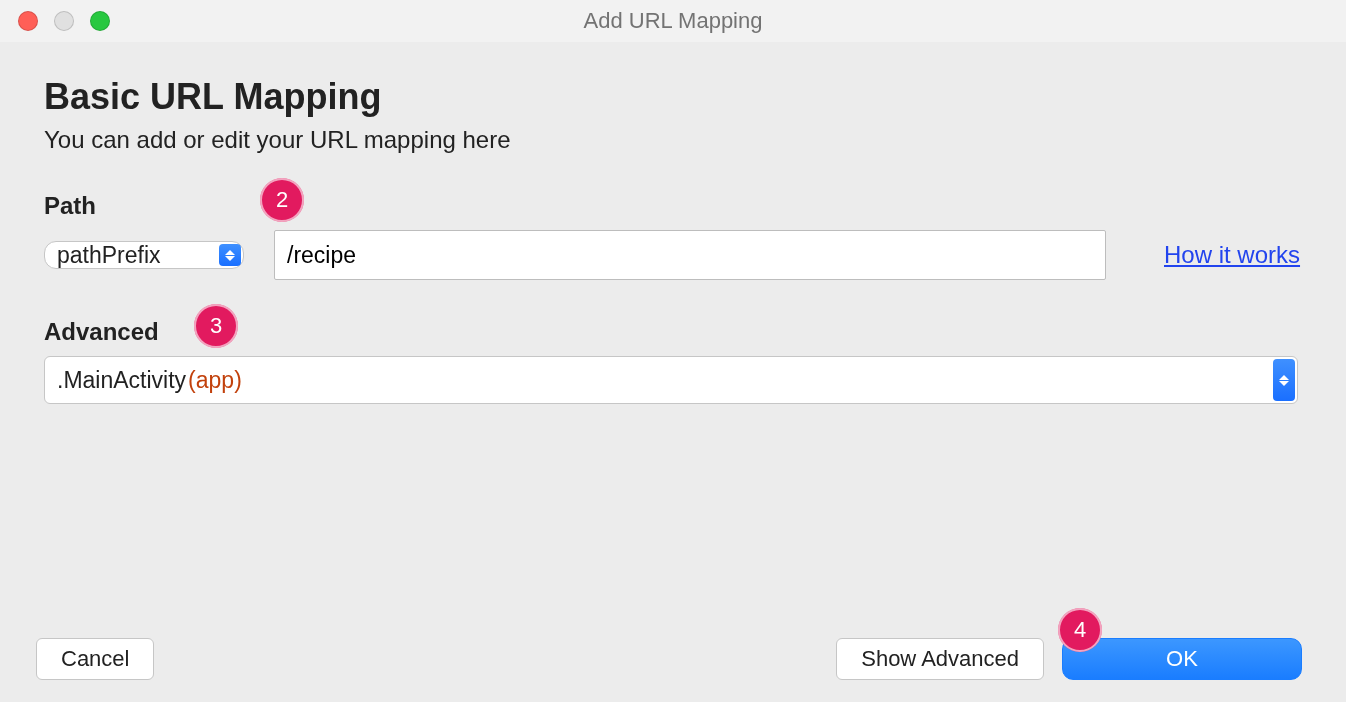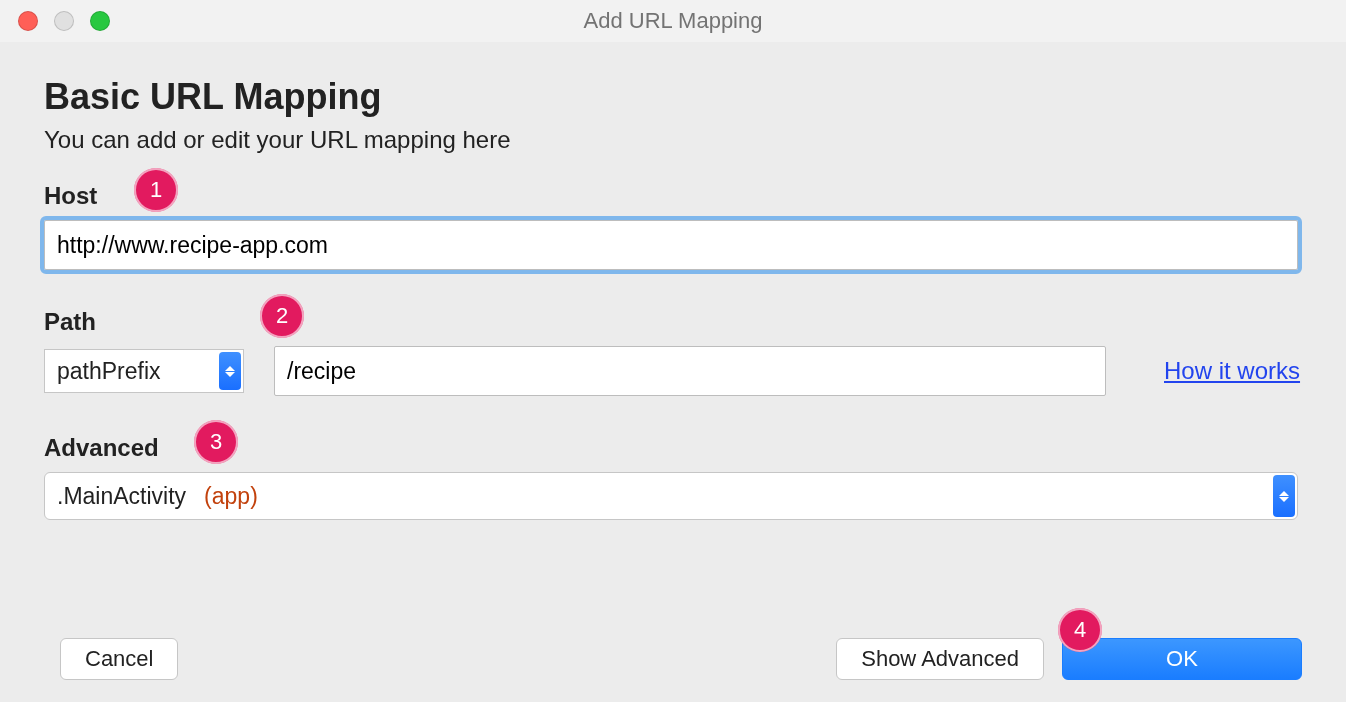--- a/index.html
+++ b/index.html
@@ -46,21 +46,21 @@
     padding:34px 44px 0 44px;
   }
 
   .heading {
     font-size:36px;
     font-weight:bold;
     margin-bottom:8px;
   }
   .subheading {
     font-size:24px;
-    margin-bottom:28px;
+    margin-bottom:17px;
   }
 
   .field-label {
     font-size:24px;
     font-weight:bold;
     margin-bottom:10px;
   }
 
   .row { display:flex; align-items:center; }
 
@@ -82,24 +82,24 @@
     width:1254px;
   }
 
   .path-row {
     gap:30px;
     align-items:center;
   }
 
   .select-wrap {
     position:relative;
-    height:44px;
+    height:28px;
     background:#fff;
     border:1px solid #c6c6c6;
-    border-radius:0;
+    border-radius:12px;
     display:flex;
     align-items:center;
     padding:0 34px 0 12px;
     font-size:23px;
   }
   .select-wrap.small { width:200px; }
   .select-stepper {
     position:absolute;
     right:2px; top:2px; bottom:2px;
     width:22px;
@@ -130,27 +130,27 @@
     cursor:pointer;
     margin-left:28px;
     white-space:nowrap;
   }
 
   .activity-select {
     width:1254px;
     height:48px;
     border-radius:6px;
   }
-  .activity-select .select-value { display:flex; align-items:flex-start; gap:18px; }
+  .activity-select .select-value { display:flex; align-items:flex-start; gap:2px; }
   .activity-secondary { color:#c2410c; }
 
   
   .footer {
     position:absolute;
-    left:60px; right:44px; bottom:22px;
+    left:36px; right:44px; bottom:22px;
     display:flex;
     align-items:center;
   }
   .btn {
     height:42px;
     padding:0 24px;
     border-radius:6px;
     border:1px solid #c6c6c6;
     background:#fff;
     font-size:22px;
@@ -161,21 +161,21 @@
     user-select:none;
   }
   .btn.primary {
     background:linear-gradient(#3c97ff,#1a7dff);
     border-color:#1a7dff;
     color:#fff;
     width:240px;
     font-weight:500;
   }
   .footer .spacer-grow { flex:1; }
-  .footer .btn + .btn { margin-left:18px; }
+  .footer .btn + .btn { margin-left:18px;border-radius:11px; }
 
   
   .badge {
     position:absolute;
     width:44px; height:44px;
     border-radius:50%;
     background:#e21a5f;
     color:#fff;
     font-size:22px;
     display:flex;
@@ -199,25 +199,20 @@
     <div class="traffic-light tl-zoom"></div>
   </div>
   <div class="window-title">Add URL Mapping</div>
 </div>
 
 <div class="content">
 
   <div class="heading">Basic URL Mapping</div>
   <div class="subheading">You can add or edit your URL mapping here</div>
 
-  <div class="block">
-    <div class="field-label">Host</div>
-    <input class="text-input host-input focused" value="http://www.recipe-app.com" style="">
-    <div class="badge" style="left:90px; top:-14px;">1</div>
-  </div>
 
   <div class="block" style="margin-top:38px;">
     <div class="field-label">Path</div>
     <div class="row path-row">
       <div class="select-wrap small">
         <span>pathPrefix</span>
         <div class="select-stepper">
           <div class="chevron chev-up"></div>
           <div class="chevron chev-down"></div>
         </div>

